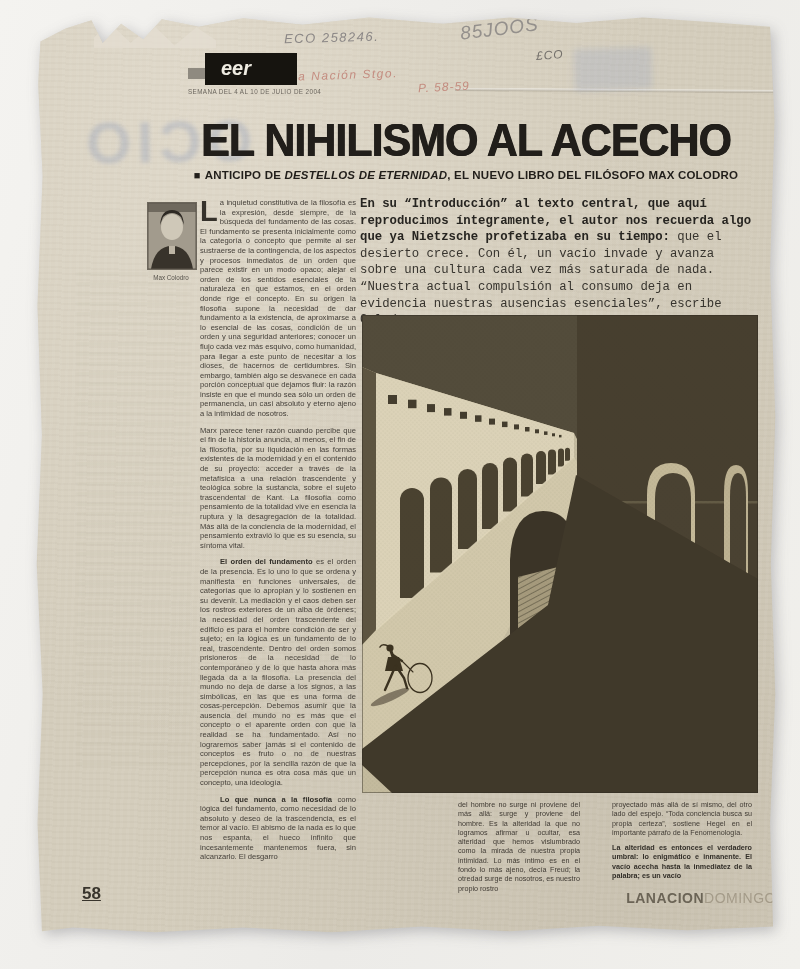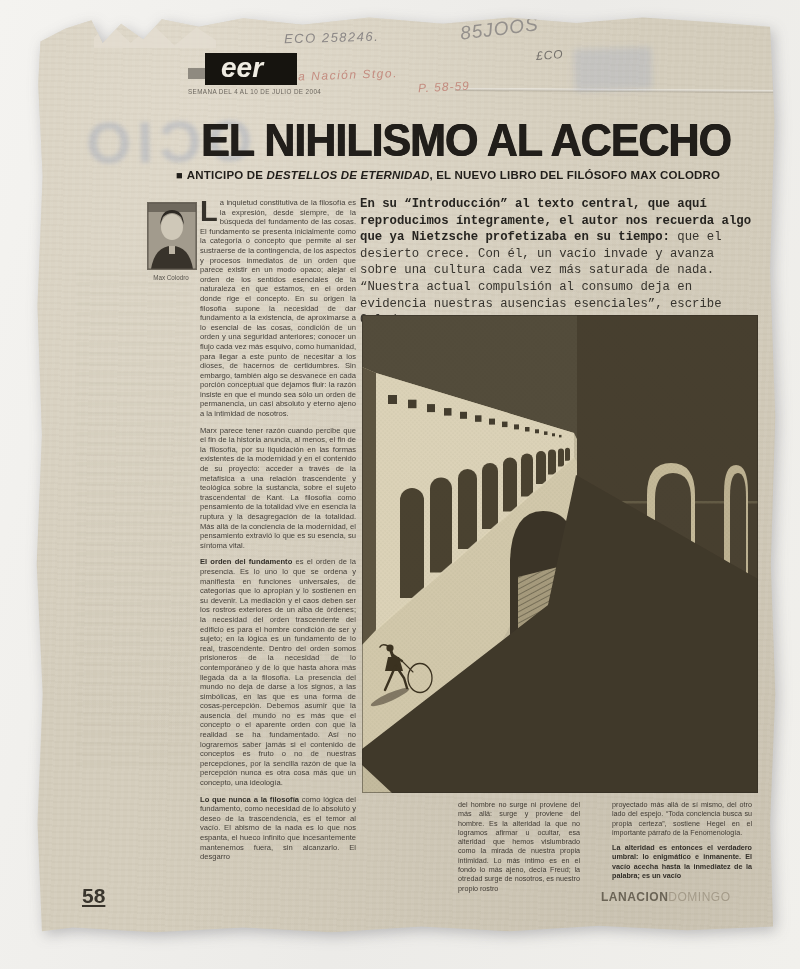--- a/index.html
+++ b/index.html
@@ -39,48 +39,48 @@
   .hand{font-style:italic;white-space:nowrap;}
   .pencil-code{left:248px;top:20px;font-size:13px;color:#8b8786;transform:rotate(-1.5deg);letter-spacing:1.5px;}
   .pencil-number{left:424px;top:8px;font-size:19px;color:#94908c;transform:rotate(-7deg);letter-spacing:1px;}
   .pencil-eco{left:500px;top:38px;font-size:12px;color:#75716c;transform:rotate(-4deg);letter-spacing:1px;}
   .stamp{left:538px;top:38px;width:78px;height:42px;background:rgba(128,148,198,.20);
     filter:blur(3px);border-radius:3px;transform:rotate(-2deg);}
   .pen-source{left:254px;top:58px;font-size:12px;color:#c48d80;transform:rotate(-2deg);letter-spacing:1.5px;}
   .pen-pages{left:382px;top:70px;font-size:12px;color:#c48d80;transform:rotate(-3deg);letter-spacing:1px;}
   .logo-bar{left:152px;top:58px;width:48px;height:11px;background:#8f8a80;}
   .logo-box{left:169px;top:43px;width:92px;height:32px;background:#16140f;color:#efece2;
-    font-weight:bold;font-style:italic;font-size:28px;line-height:30px;padding-left:16px;box-sizing:border-box;letter-spacing:0px;}
+    font-weight:bold;font-style:italic;font-size:20px;line-height:30px;padding-left:16px;box-sizing:border-box;letter-spacing:0px;}
   .dateline{left:152px;top:78px;width:200px;font-size:6.3px;color:#6b665e;letter-spacing:.4px;white-space:nowrap;}
   .ghost{left:44px;top:98px;font-weight:bold;font-size:58px;letter-spacing:6px;
     color:rgba(122,140,178,.28);transform:scaleX(-1) rotate(1deg);filter:blur(2px);}
   .headline{left:140px;top:104px;width:580px;text-align:center;font-weight:700;color:#211e1a;
     font-size:43px;letter-spacing:-1px;transform:scaleY(1.08);transform-origin:top;
     text-shadow:.6px 0 #211e1a, -.3px 0 #211e1a;white-space:nowrap;}
-  .kicker{left:140px;top:159px;width:580px;font-size:11.5px;font-weight:700;
+  .kicker{left:140px;top:159px;width:580px;text-align:center;font-size:11.5px;font-weight:700;
     color:#211e1a;letter-spacing:.2px;white-space:nowrap;}
   .kicker .bullet{font-size:11px;margin-right:4px;}
   .kicker i{font-style:italic;}
   .photo{left:111px;top:192px;width:48px;height:66px;border:1px solid #6d675c;background:#a19a8c;overflow:hidden;}
   .photo-caption{left:104px;top:264px;width:62px;text-align:center;font-size:6.3px;color:#57534b;}
   .leftcol{left:164px;top:188px;width:156px;color:#45403a;font-size:7.6px;line-height:9.6px;
     text-align:justify;filter:blur(.24px);}
   .leftcol p{margin:0 0 7px 0;}
-  .leftcol b{color:#33302a;}
+  .leftcol b{color:#33302a;margin-left:20px;}
   .dropcap{float:left;font-size:29px;line-height:26px;font-weight:bold;color:#36322b;padding-right:2px;}
   .intro{left:324px;top:186px;width:398px;font-size:12.3px;line-height:16.6px;color:#37342e;font-family:Liberation Mono, monospace;}
   .intro b{color:#262420;}
   .artwork{left:326px;top:305px;width:396px;height:478px;}
   .cap{position:absolute;font-size:7.2px;line-height:9.3px;color:#403b34;text-align:justify;filter:blur(.22px);}
   .cap1{left:422px;top:790px;width:122px;}
   .cap2{left:576px;top:790px;width:140px;}
   .cap2 p{margin:0 0 6px 0;}
   .cap2 .capbold{font-weight:700;color:#332f29;}
-  .page-num{left:46px;top:874px;font-size:21px;font-weight:bold;color:#39352d;text-decoration:underline;}
-  .brand{left:565px;top:880px;width:175px;text-align:left;font-size:12px;letter-spacing:.5px;white-space:nowrap;}
+  .page-num{left:46px;top:874px;font-size:17px;font-weight:bold;color:#39352d;text-decoration:underline;}
+  .brand{left:565px;top:880px;width:175px;text-align:right;font-size:14px;letter-spacing:.5px;white-space:nowrap;}
   .brand .b1{font-weight:bold;color:#6b6456;}
   .brand .b2{color:#a49b89;}
 </style>
 </head>
 <body>
 
 <div class="stage">
   <div class="paper-wrap">
     <div class="paper">
 

